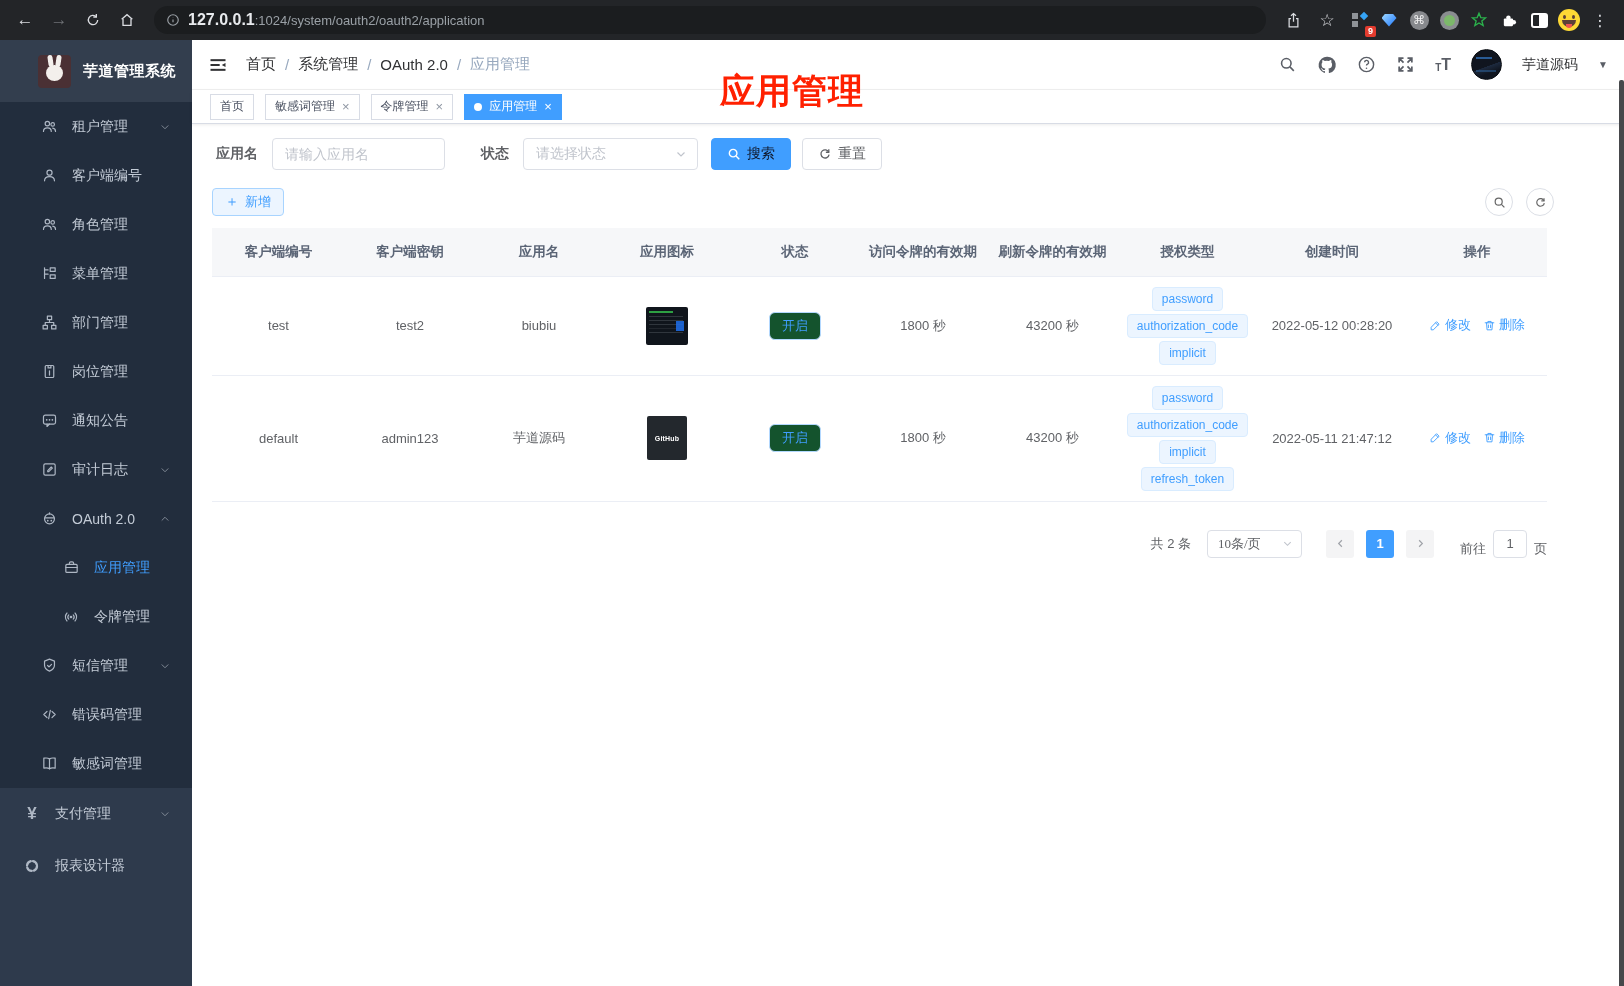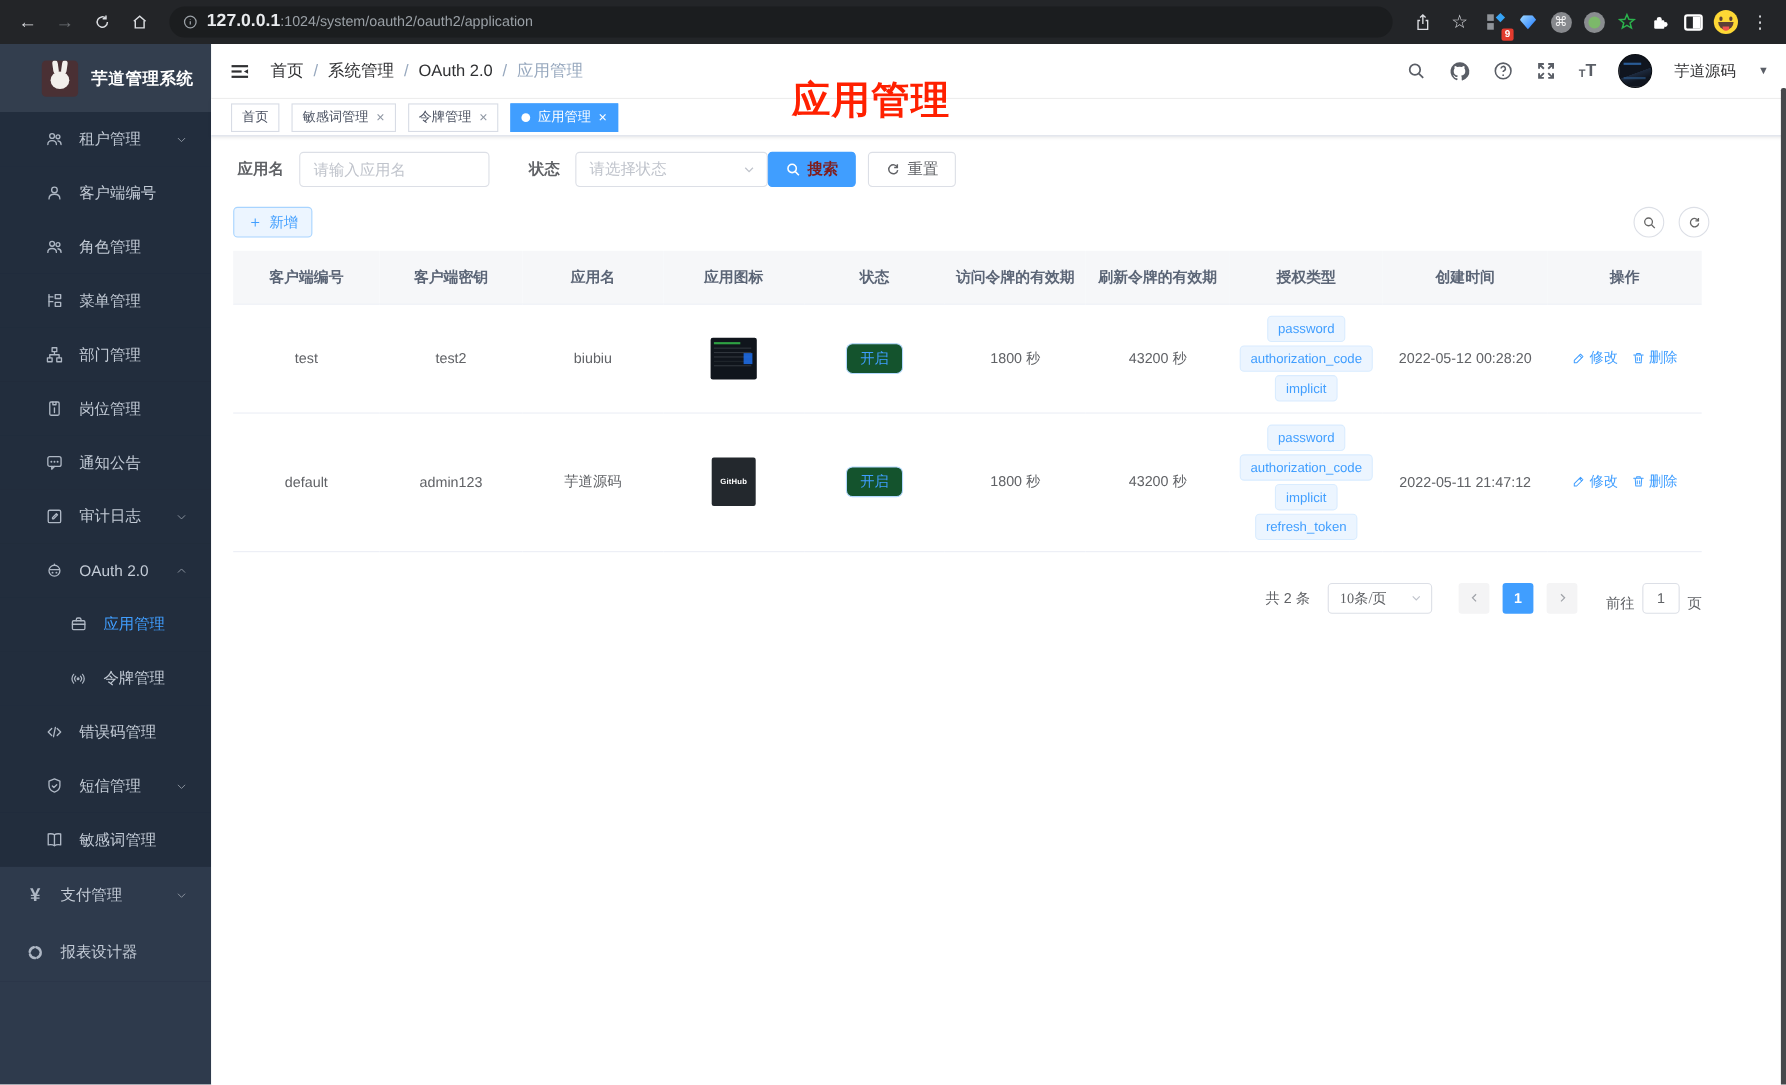--- a/index.html
+++ b/index.html
@@ -96,21 +96,21 @@
 
   
   .content{padding:14px 0 0 20px;flex:1;position:relative;}
   .filter-row{display:flex;align-items:center;height:32px;margin:0 0 18px 4px;}
   .f-label{font-size:14px;font-weight:700;color:#606266;margin-right:14px;}
   .f-label.second{margin-left:36px;}
   .el-input{width:173px;height:32px;border:1px solid var(--border);border-radius:4px;display:flex;align-items:center;padding:0 12px;font-size:14px;color:#606266;background:#fff;}
   .el-input::placeholder{color:#c0c4cc;}
   .el-select{width:175px;height:32px;border:1px solid var(--border);border-radius:4px;display:flex;align-items:center;justify-content:space-between;padding:0 10px 0 12px;font-size:14px;color:#c0c4cc;cursor:pointer;background:#fff;}
   .btn{height:32px;border-radius:4px;font-size:14px;display:inline-flex;align-items:center;gap:6px;padding:0 15px;cursor:pointer;border:1px solid var(--border);background:#fff;color:#606266;}
-  .btn.primary{background:var(--accent);border-color:var(--accent);color:#7f1d1d;font-weight:bold;}
+  .btn.primary{background:var(--accent);border-color:var(--accent);color:#0f172a;margin-left:13px;}
   .btn.plain-primary{height:28px;background:#ecf5ff;border-color:#a8d4ff;color:var(--accent);font-size:13px;padding:0 12px;}
   .btn + .btn{margin-left:11px;}
   .toolbar-row{display:flex;align-items:center;margin:0 70px 12px 0;}
   .tool-circles{margin-left:auto;display:flex;gap:13px;}
   .circle-btn{width:28px;height:28px;border-radius:50%;border:1px solid #dcdfe6;display:flex;align-items:center;justify-content:center;color:#666;cursor:pointer;background:#fff;}
 
   
   table{border-collapse:collapse;table-layout:fixed;width:1335px;font-size:13px;}
   thead th{background:#f6f7f9;color:#5b6576;font-weight:700;font-size:13.5px;height:48px;text-align:center;border-bottom:1px solid var(--table-border);}
   tbody td{border-bottom:1px solid var(--table-border);text-align:center;color:#606266;vertical-align:middle;padding:10px 4px;}
@@ -354,39 +354,39 @@
             <svg width="16" height="16" viewBox="0 0 24 24" fill="none" stroke="currentColor" stroke-width="1.7" stroke-linecap="round" stroke-linejoin="round">
               <circle cx="12" cy="12" r="1.2" fill="currentColor"></circle>
               <path d="M8.7 8.7a4.8 4.8 0 0 0 0 6.6M15.3 8.7a4.8 4.8 0 0 1 0 6.6M6 6a8.8 8.8 0 0 0 0 12M18 6a8.8 8.8 0 0 1 0 12"></path>
             </svg>
           </span>
           <span>令牌管理</span>
         </div>
         <div class="side-item">
           <span class="ic">
             <svg width="17" height="17" viewBox="0 0 24 24" fill="none" stroke="currentColor" stroke-width="1.7" stroke-linecap="round" stroke-linejoin="round">
-              <path d="M8.5 7.5L4 12l4.5 4.5M15.5 7.5L20 12l-4.5 4.5"></path>
-              <path d="M13.2 6l-2.4 12"></path>
-            </svg>
-          </span>
-          <span>错误码管理</span>
-        </div>
-        <div class="side-item">
-          <span class="ic">
-            <svg width="17" height="17" viewBox="0 0 24 24" fill="none" stroke="currentColor" stroke-width="1.7" stroke-linecap="round" stroke-linejoin="round">
               <path d="M12 3l7 2.8v6c0 4-3 6.7-7 8.2-4-1.5-7-4.2-7-8.2v-6z"></path>
               <path d="M9.3 12l2 2 3.6-3.6"></path>
             </svg>
           </span>
           <span>短信管理</span>
           <span class="ic chev">
             <svg width="12" height="12" viewBox="0 0 24 24" fill="none" stroke="currentColor" stroke-width="1.7" stroke-linecap="round" stroke-linejoin="round">
               <path d="M6 9.5l6 6 6-6"></path>
             </svg>
           </span>
+        </div>
+        <div class="side-item">
+          <span class="ic">
+            <svg width="17" height="17" viewBox="0 0 24 24" fill="none" stroke="currentColor" stroke-width="1.7" stroke-linecap="round" stroke-linejoin="round">
+              <path d="M8.5 7.5L4 12l4.5 4.5M15.5 7.5L20 12l-4.5 4.5"></path>
+              <path d="M13.2 6l-2.4 12"></path>
+            </svg>
+          </span>
+          <span>错误码管理</span>
         </div>
         <div class="side-item">
           <span class="ic">
             <svg width="17" height="17" viewBox="0 0 24 24" fill="none" stroke="currentColor" stroke-width="1.7" stroke-linecap="round" stroke-linejoin="round">
               <path d="M12 5.5C10 4 7 4 4 4.5v14c3-.5 6-.5 8 1 2-1.5 5-1.5 8-1v-14C17 4 14 4 12 5.5z"></path>
               <path d="M12 5.5v14"></path>
             </svg>
           </span>
           <span>敏感词管理</span>
         </div>

